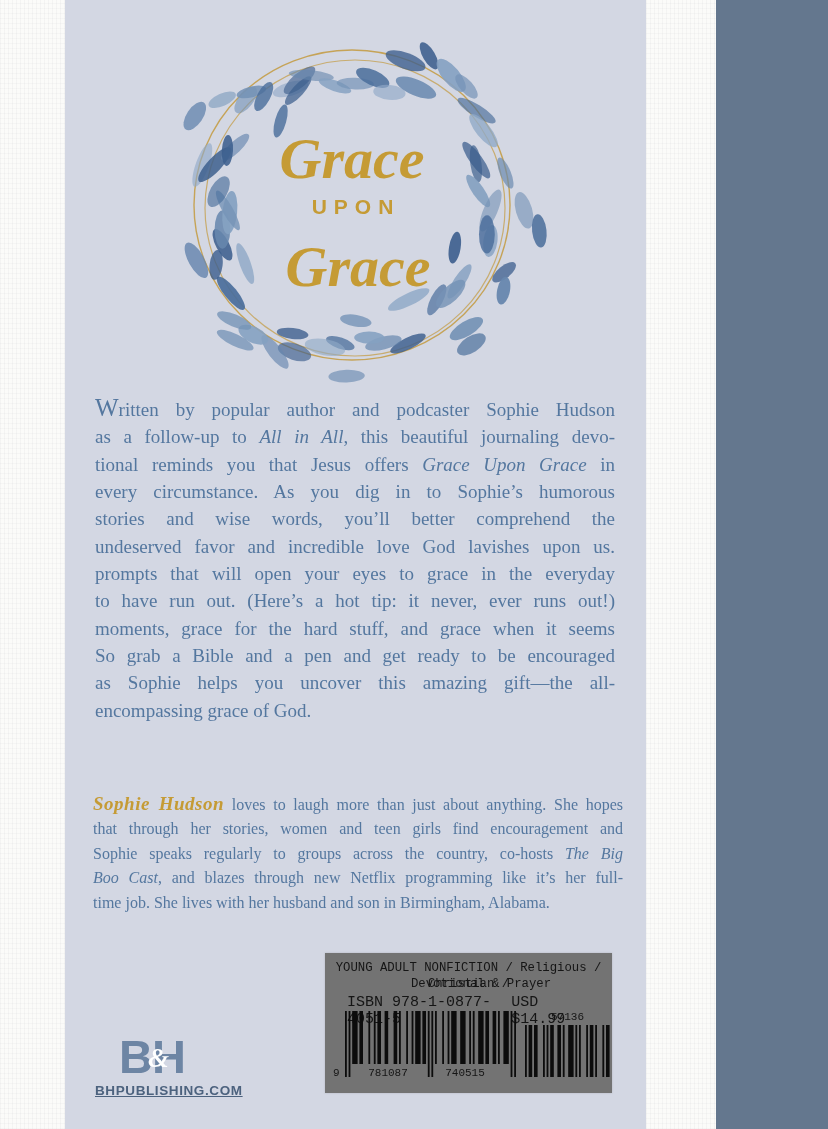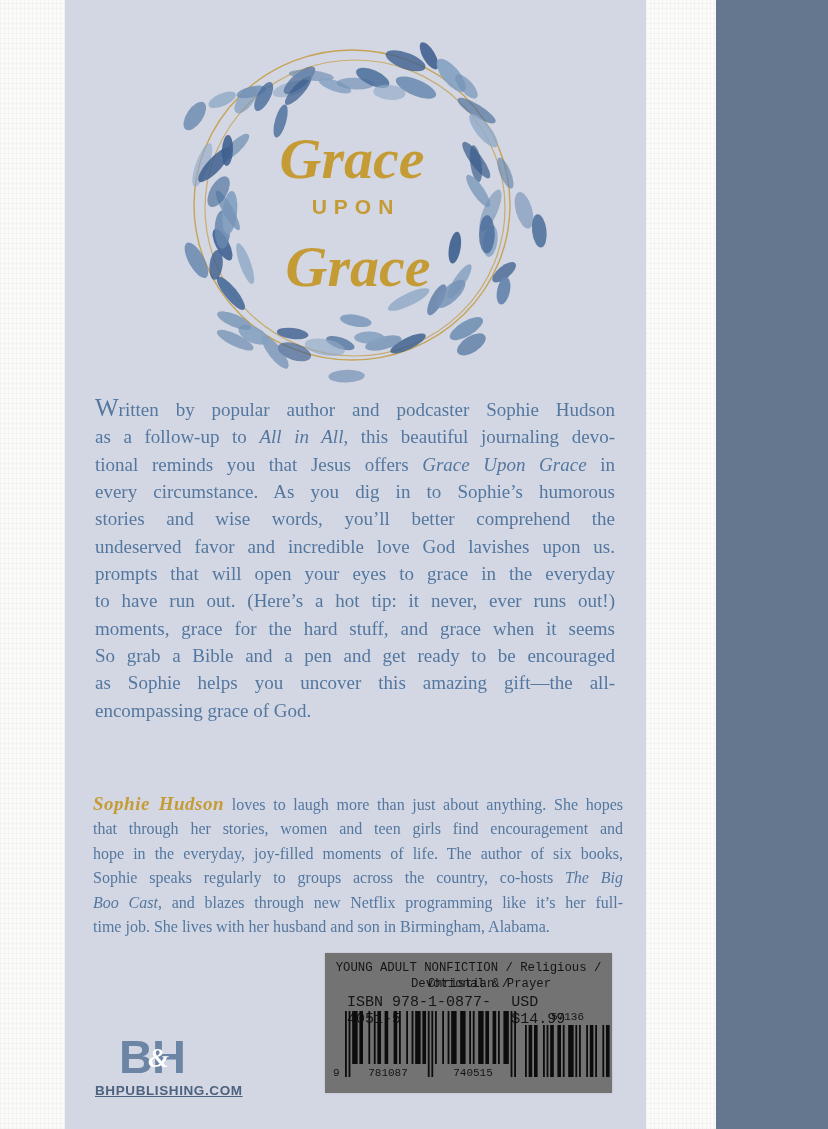--- a/index.html
+++ b/index.html
@@ -40,21 +40,21 @@
          font-family:Liberation Mono, monospace;color:#151515;box-shadow:0 0 2px rgba(0,0,0,.15);}
   .cat{position:absolute;left:0;right:0;text-align:center;font-size:12.3px;line-height:16px;}
   .cat1{top:7px;}
   .cat2{top:23px;margin-left:25px;}
   .isbnrow{position:absolute;left:22px;right:26px;top:41px;display:flex;justify-content:space-between;font-size:15px;}
   .bars{position:absolute;left:8px;top:58px;width:190px;height:68px;}
   .bars svg{position:absolute;left:12px;top:0;}
   .bnum{position:absolute;font-size:11px;bottom:0;line-height:12px;}
   .d9{left:0;}
   .dL{left:17px;width:76px;text-align:center;}
-  .dR{left:102px;width:76px;text-align:center;}
+  .dR{left:94px;width:76px;text-align:center;}
   .supp{position:absolute;left:200px;top:58px;width:85px;height:68px;}
   .supp-num{position:absolute;top:0;left:0;right:0;text-align:center;font-size:11px;line-height:12px;}
   .supp svg{position:absolute;left:0;top:14px;}
 </style>
 </head>
 <body>
 
 <div class="page">
 
   <div class="edge edge-left"></div>
@@ -147,21 +147,20 @@
         <div class="tline"><span>to have run out. (Here’s a hot tip: it never, ever runs out!)</span></div>
         <div class="tline"><span>moments, grace for the hard stuff, and grace when it seems</span></div>
         <div class="tline"><span>So grab a Bible and a pen and get ready to be encouraged</span></div>
         <div class="tline"><span>as Sophie helps you uncover this amazing gift—the all-</span></div>
         <div class="tline end"><span>encompassing grace of God.</span></div>
       </div>
 
     <div class="bio">
         <div class="tline"><span class="goldscript">Sophie Hudson</span><span> loves to laugh more than just about anything. She hopes</span></div>
         <div class="tline"><span>that through her stories, women and teen girls find encouragement and</span></div>
-        <div class="tline"><span>hope in the everyday, joy-filled moments of life. The author of six books,</span></div>
         <div class="tline"><span>Sophie speaks regularly to groups across the country, co-hosts </span><span class="it">The Big</span></div>
         <div class="tline"><span class="it">Boo Cast</span><span>, and blazes through new Netflix programming like it’s her full-</span></div>
         <div class="tline end"><span>time job. She lives with her husband and son in Birmingham, Alabama.</span></div>
       </div>
 
     <div class="logo">
       <div class="bh"><span>B</span><span>H</span><span class="bh-amp">&amp;</span>
       </div>
       <div class="logo-url">BHPUBLISHING.COM</div>
     </div>

